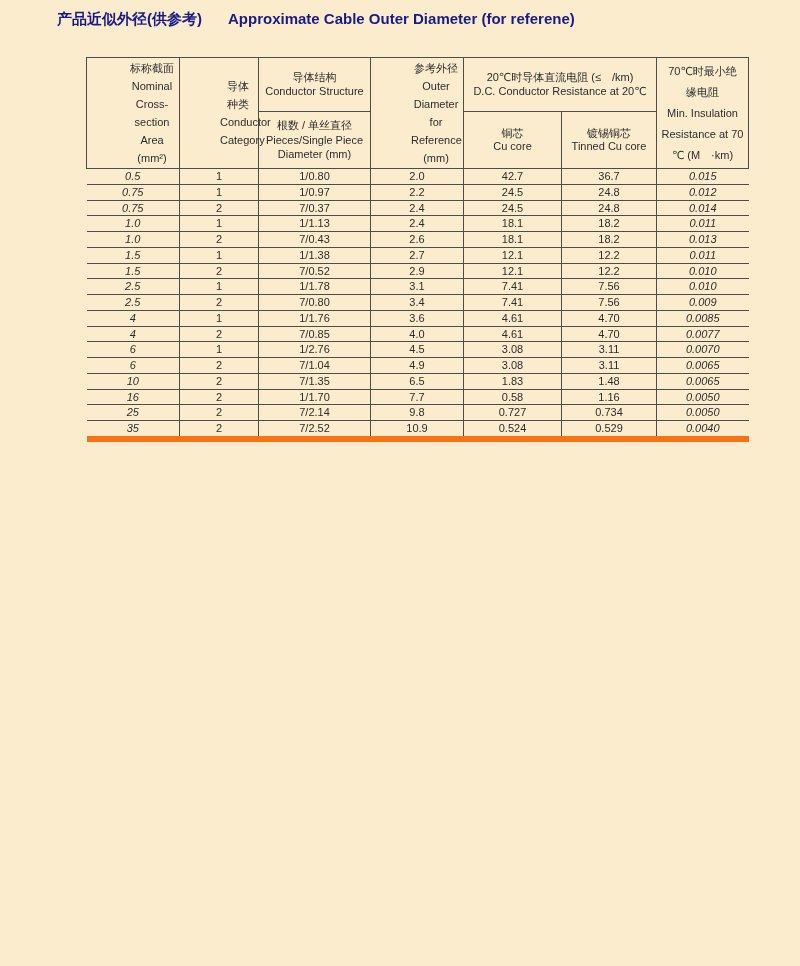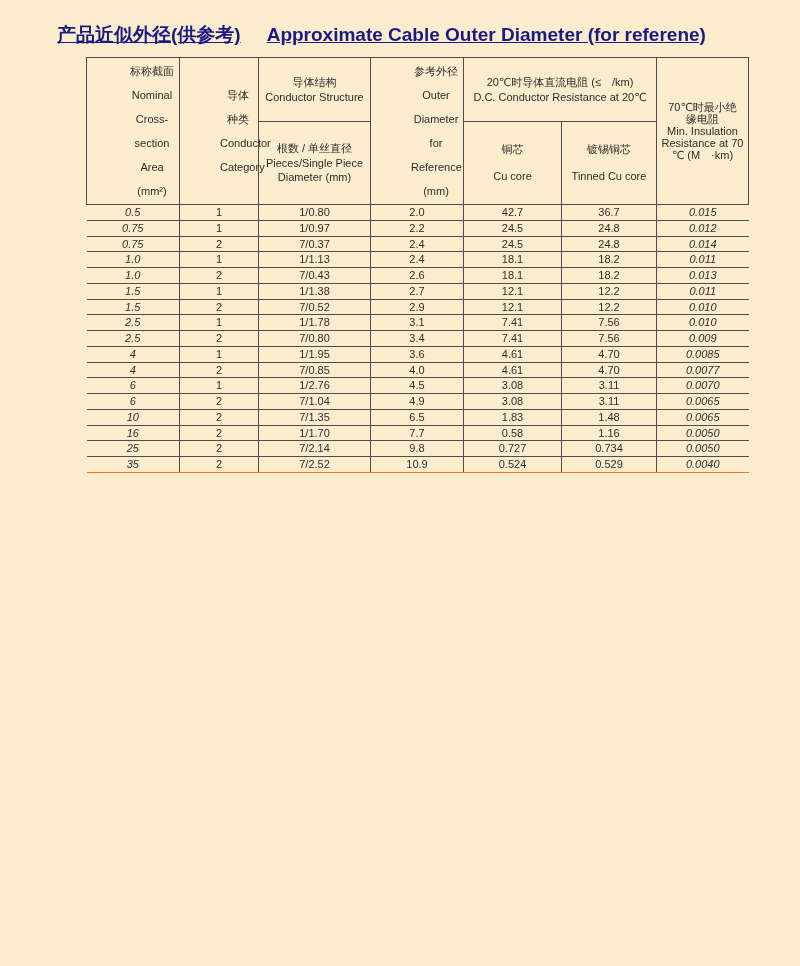--- a/index.html
+++ b/index.html
@@ -8,26 +8,25 @@
     width: 800px;
     height: 966px;
     background: #fbecce;
     font-family: "Liberation Sans", "DejaVu Sans", sans-serif;
     overflow: hidden;
     position: relative;
   }
   .page-title {
     position: absolute;
     left: 57px;
-    top: 22px;
+    top: 10px;
     color: #1a1a85;
     font-weight: bold;
-    font-size: 19px;
+    font-size: 15px;
     white-space: nowrap;
-    text-decoration: underline;
   }
   .page-title .title-en { margin-left: 26px; }
 
   .table-wrap {
     position: absolute;
     left: 86px;
     top: 57px;
   }
   table {
     border-collapse: collapse;
@@ -39,36 +38,36 @@
     font-weight: normal;
     font-size: 11px;
     text-align: center;
     vertical-align: middle;
     padding: 1px 2px;
     border: 1px solid #4d4d4d;
     line-height: 14.5px;
   }
   tr.h-top  { height: 44px; }
   tr.h-bot  { height: 45px; }
-  th.tall   { line-height: 24px; padding-left: 40px; } 
-  th.col7   { line-height: 12px; } 
-  th.sub2   { line-height: 27px; }   
+  th.tall   { line-height: 18px; padding-left: 40px; } 
+  th.col7   { line-height: 21px; } 
+  th.sub2   { line-height: 13px; }   
   td {
     font-size: 11px;
     text-align: center;
     vertical-align: middle;
     padding: 0;
     height: 14.75px;
     line-height: 14.75px;
     border-top: 1px solid #4d4d4d;
     border-left: 1px solid #4d4d4d;
   }
   td:first-child { border-left: none; font-style: italic; }
   td:last-child  { border-right: none; font-style: italic; }
-  tbody tr:last-child td { border-bottom: 1px solid #f97316; }
+  tbody tr:last-child td { border-bottom: 6px solid #f97316; }
 </style>
 </head>
 <body>
 
 <div class="page-title">
   <span>产品近似外径(供参考)</span><span class="title-en">Approximate Cable Outer Diameter (for referene)</span>
 </div>
 
 <div class="table-wrap">
   <table>
@@ -175,21 +174,21 @@
         <td>2</td>
         <td>7/0.80</td>
         <td>3.4</td>
         <td>7.41</td>
         <td>7.56</td>
         <td>0.009</td>
       </tr>
         <tr>
         <td>4</td>
         <td>1</td>
-        <td>1/1.95</td>
+        <td>1/1.76</td>
         <td>3.6</td>
         <td>4.61</td>
         <td>4.70</td>
         <td>0.0085</td>
       </tr>
         <tr>
         <td>4</td>
         <td>2</td>
         <td>7/0.85</td>
         <td>4.0</td>

